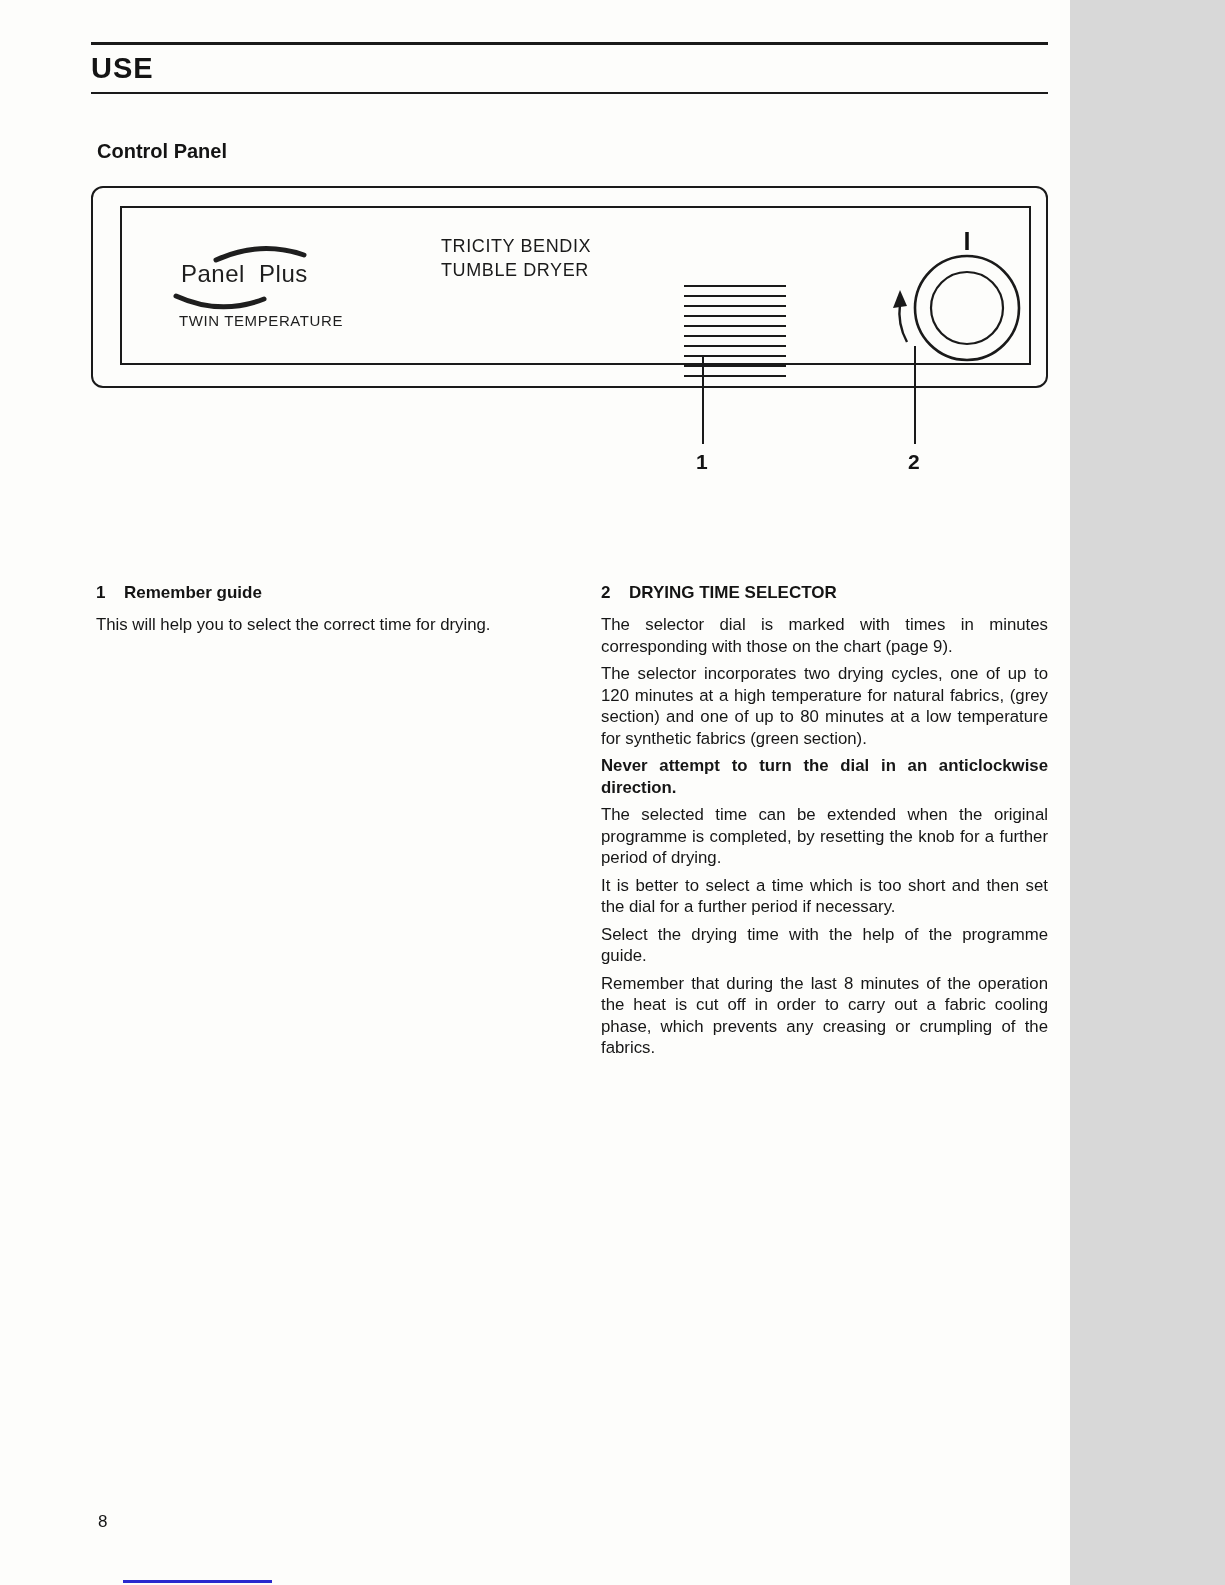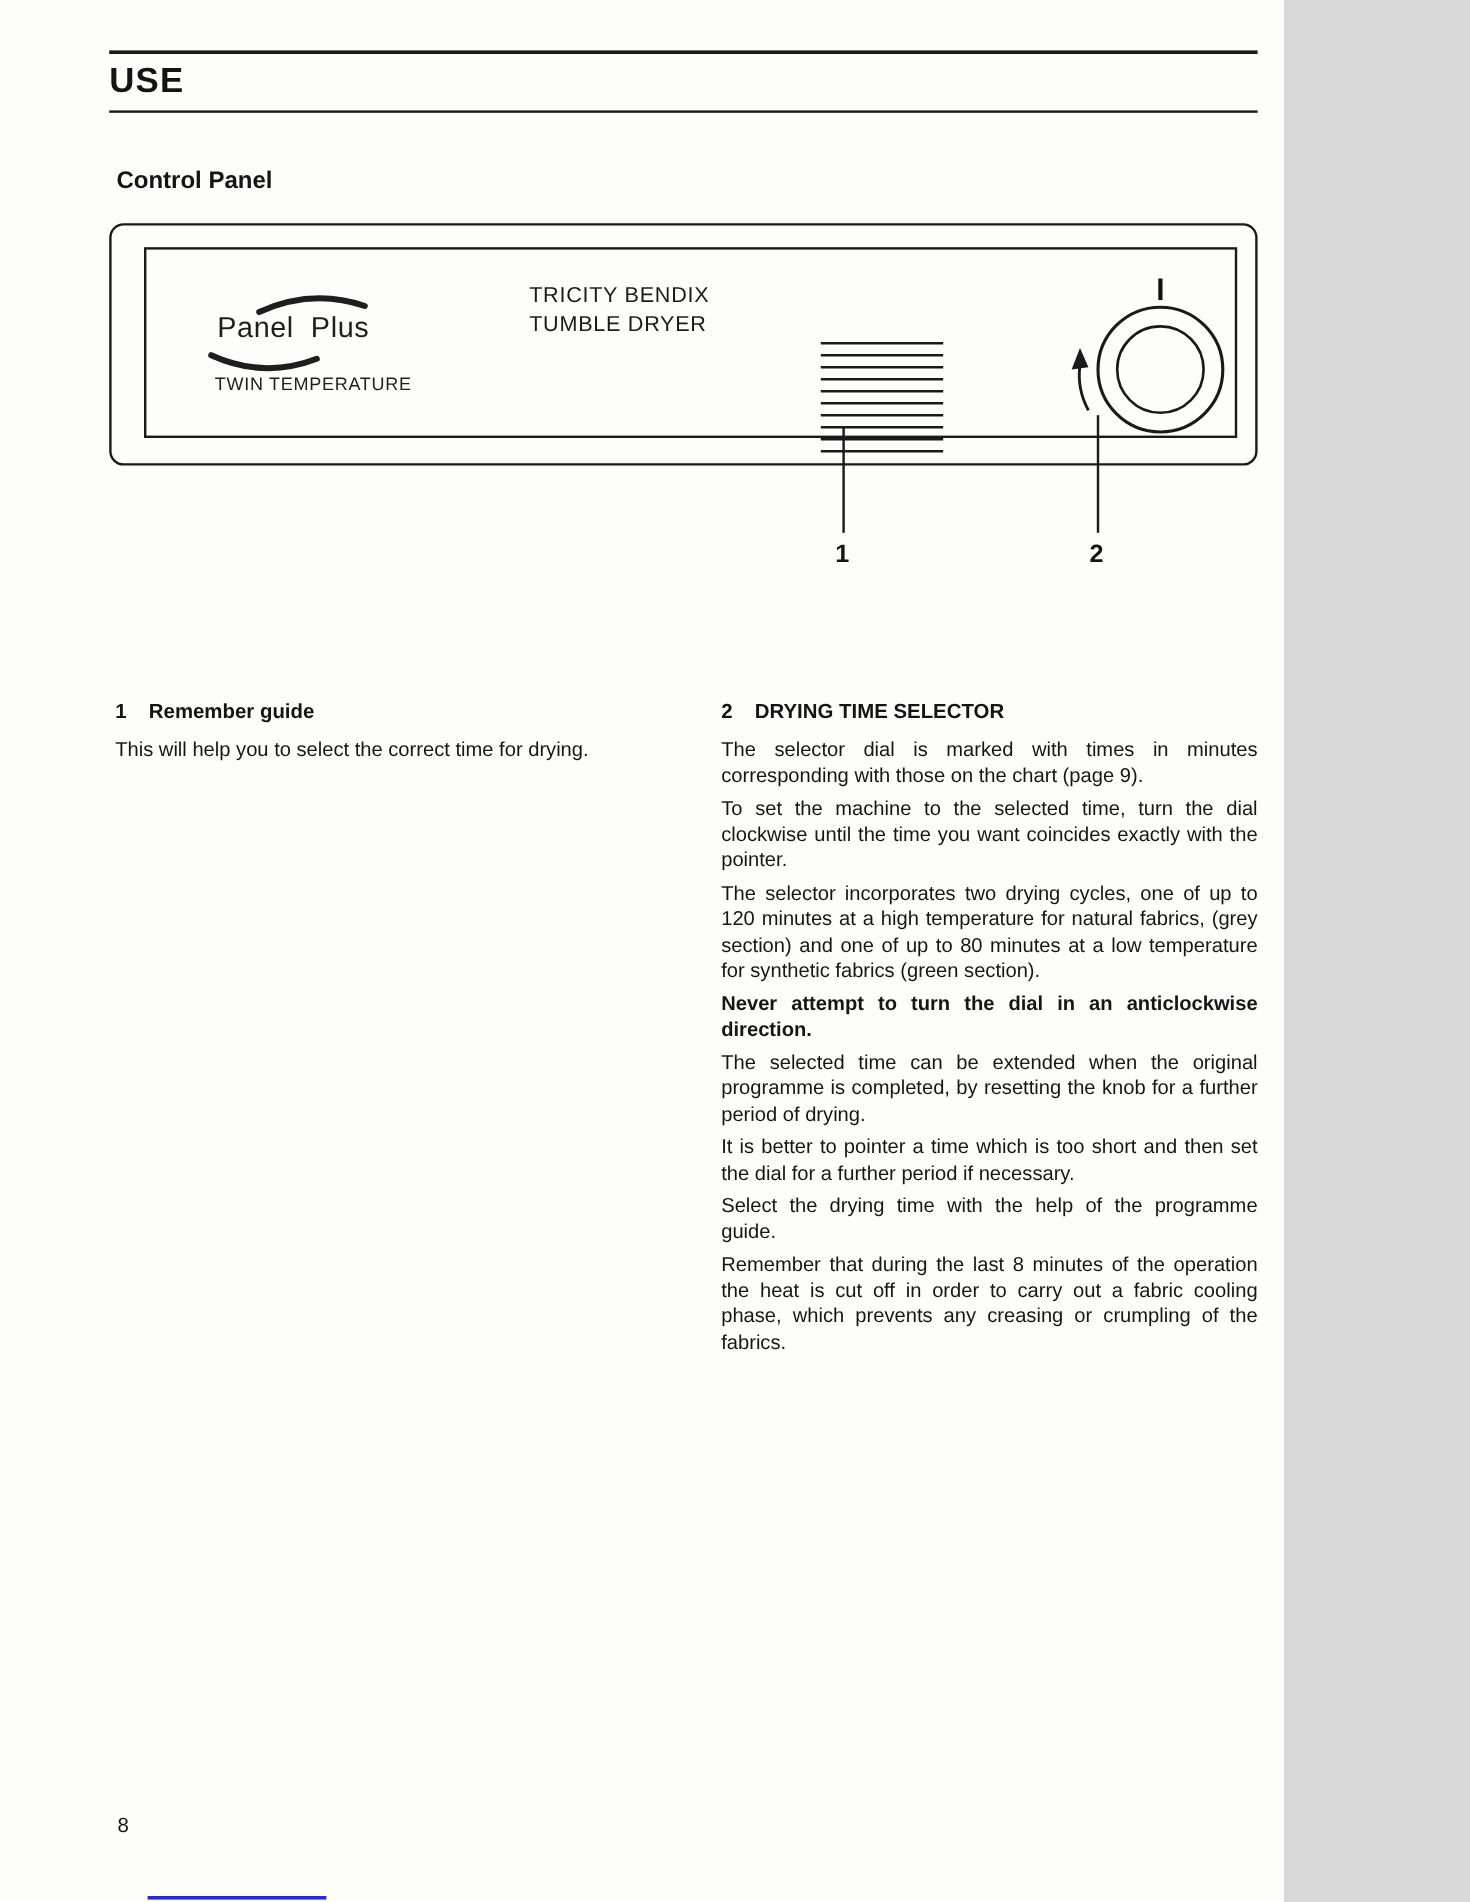--- a/index.html
+++ b/index.html
@@ -228,25 +228,24 @@
     </h3>
     <div class="body-text">This will help you to select the correct time for drying.</div>
   </div>
 
   <div class="col col-right">
     <h3 class="col-heading">
       <span class="h-num">2</span>
       <span>DRYING TIME SELECTOR</span>
     </h3>
     <p>The selector dial is marked with times in minutes corresponding with those on the chart (page 9).</p>
-    <p>To set the machine to the selected time, turn the dial clockwise until the time you want coincides exactly with the pointer.</p>
     <p>The selector incorporates two drying cycles, one of up to 120 minutes at a high temperature for natural fabrics, (grey section) and one of up to 80 minutes at a low temperature for synthetic fabrics (green section).</p>
     <p class="para-bold">Never attempt to turn the dial in an anticlockwise direction.</p>
     <p>The selected time can be extended when the original programme is completed, by resetting the knob for a further period of drying.</p>
-    <p>It is better to pointer a time which is too short and then set the dial for a further period if necessary.</p>
+    <p>It is better to select a time which is too short and then set the dial for a further period if necessary.</p>
     <p>Select the drying time with the help of the programme guide.</p>
     <p>Remember that during the last 8 minutes of the operation the heat is cut off in order to carry out a fabric cooling phase, which prevents any creasing or crumpling of the fabrics.</p>
   </div>
 
   <div class="page-number">8</div>
   <div class="scan-line"></div>
 
 </div>
 
 </body></html>

